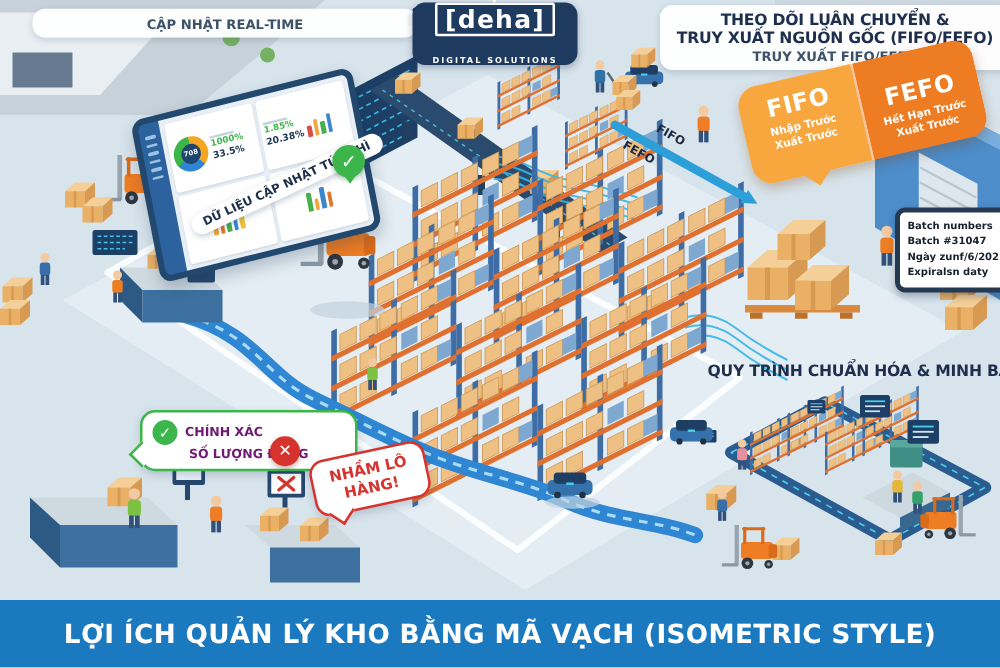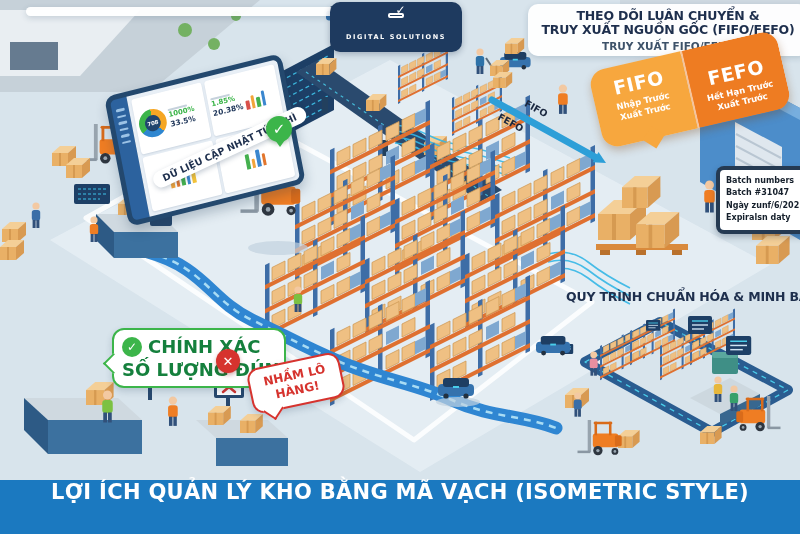--- a/index.html
+++ b/index.html
@@ -53,21 +53,21 @@
        box-shadow:0 2px 4px rgba(30,80,40,.35);}
   .pin::after{content:"";position:absolute;left:9px;top:24px;border:5px solid transparent;border-top:7px solid #3cb54a;}
   .badge-x{width:24px;height:24px;border-radius:50%;background:#d6332e;color:#fff;display:flex;
            align-items:center;justify-content:center;font-size:13px;font-weight:800;z-index:6;
            box-shadow:0 2px 4px rgba(120,20,20,.35);}
   .speech{position:absolute;background:#fff;border-radius:12px;box-shadow:0 3px 7px rgba(30,60,90,.2);}
   .speech-ok{border:2.5px solid #3cb54a;padding:6px 8px;display:flex;flex-direction:column;gap:2px;z-index:5;}
   .ok-row{display:flex;align-items:center;gap:6px;}
   .ok-check{width:20px;height:20px;border-radius:50%;background:#3cb54a;color:#fff;flex:none;
             display:flex;align-items:center;justify-content:center;font-size:12px;font-weight:800;}
-  .ok-txt{font-size:18px;font-weight:800;color:#15803d;white-space:nowrap;}
+  .ok-txt{font-size:10px;font-weight:800;color:#701a75;white-space:nowrap;}
   .tail{position:absolute;width:13px;height:13px;background:#fff;transform:rotate(45deg);}
   .speech-ok .tail{left:-8px;top:26px;border-left:2.5px solid #3cb54a;border-bottom:2.5px solid #3cb54a;}
   .speech-err{border:2.5px solid #d6332e;padding:6px 4px;transform:rotate(-12deg);
               font-size:12px;font-weight:800;color:#d6332e;text-align:center;line-height:1.25;z-index:5;}
   .speech-err .tail{left:10px;bottom:-8px;border-right:2.5px solid #d6332e;border-bottom:2.5px solid #d6332e;}
 
   
   .ff{display:flex;border-radius:16px;overflow:visible;transform:rotate(-13deg);
       box-shadow:0 4px 9px rgba(120,60,10,.3);z-index:5;}
   .ff-half{padding:10px 8px;color:#fff;text-align:center;width:50%;}
@@ -79,21 +79,21 @@
 
   .flow-label{position:absolute;font-size:9.5px;font-weight:800;color:#1b2840;transform:rotate(29deg);z-index:4;}
 
   
   .batch{background:#253a52;border-radius:8px;padding:4px;box-shadow:0 3px 6px rgba(25,45,70,.3);z-index:5;}
   .batch-screen{background:#fff;border-radius:4px;padding:5px 6px;}
   .batch-screen div{font-size:8px;font-weight:700;color:#16202c;line-height:1.55;white-space:nowrap;}
 
   
   .banner{position:absolute;left:0;top:480px;width:800px;height:54px;background:#1b79c0;
-          display:flex;align-items:flex-start;justify-content:center;}
+          display:flex;align-items:center;justify-content:center;}
   .banner-text{color:#fff;font-size:21px;font-weight:800;letter-spacing:.3px;white-space:nowrap;}
 </style>
 </head>
 <body>
 
 <div class="page">
 <div class="scene">
 
 <svg class="backdrop" width="800" height="480" viewBox="0 0 800 480">
   <defs>
@@ -349,25 +349,27 @@
     <line x1="486" y1="58" x2="498" y2="76" stroke="#5a6b7c" stroke-width="2"></line>
     <use href="#box" transform="translate(490,60) scale(0.8)"></use>
           <use href="#box" transform="translate(493,72) scale(0.8)"></use>
     <use href="#worker" transform="translate(556,84) scale(1.15)" color="#ef7d23"></use>
     <use href="#worker" transform="translate(702,180) scale(1.25)" color="#ef7d23"></use>
     <use href="#worker" transform="translate(292,286)" color="#7cc142"></use>
   </g>
 </svg>
 
 <div class="abs badge" style="left:26px;top:7px;width:296px;">
+  <div class="badge-sub">CẬP NHẬT REAL-TIME</div>
 </div>
 
 <div class="abs logo" style="left:330px;top:2px;width:132px;height:50px;">
   <div class="logo-box">
     <span class="logo-check">✓</span>
+    <span>[deha]</span>
   </div>
   <div class="logo-tag">DIGITAL SOLUTIONS</div>
 </div>
 
 <div class="abs badge" style="left:528px;top:4px;width:268px;">
   <div class="badge-title sm">THEO DÕI LUÂN CHUYỂN &amp;</div>
   <div class="badge-title sm">TRUY XUẤT NGUỒN GỐC (FIFO/FEFO)</div>
   <div class="badge-sub">TRUY XUẤT FIFO/FEFO</div>
 </div>
 

